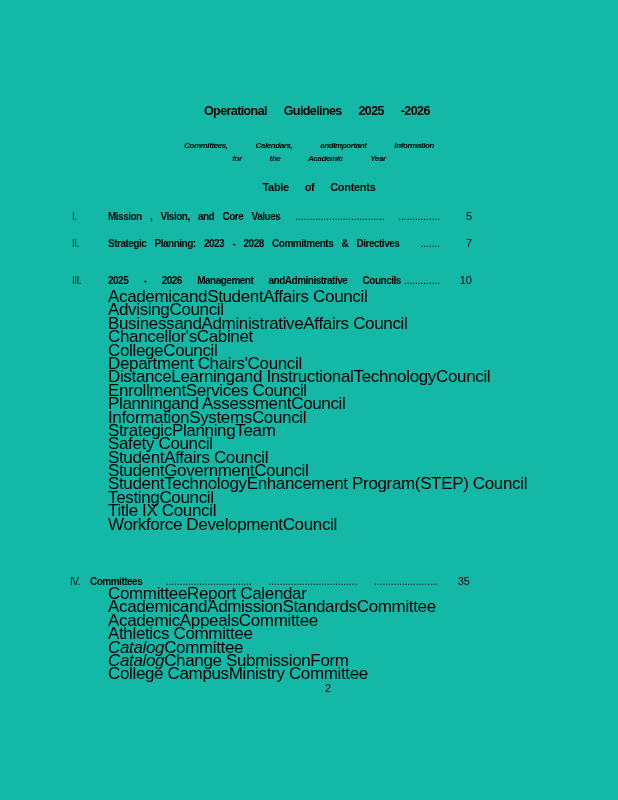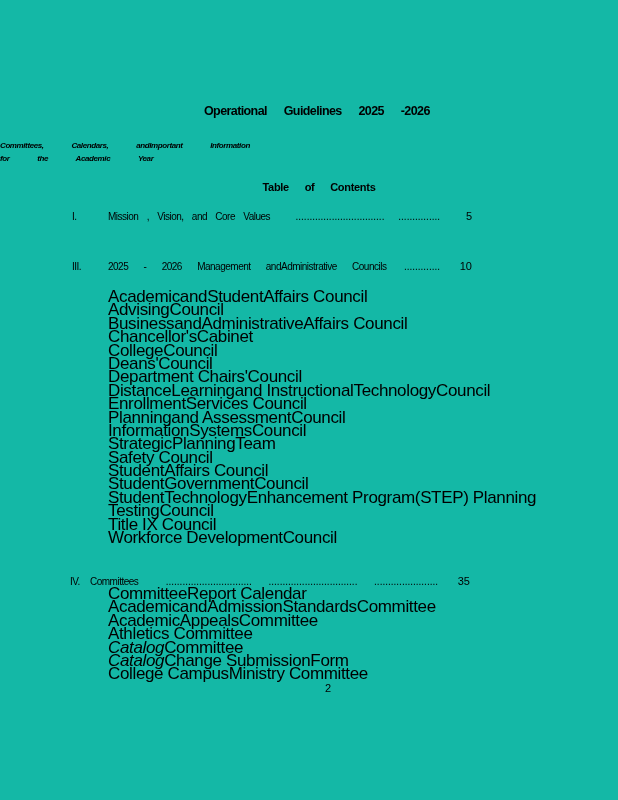--- a/index.html
+++ b/index.html
@@ -8,41 +8,41 @@
     color:#000;font-family:"Liberation Sans",sans-serif;overflow:hidden;
   }
   .abs{position:absolute;}
   
   .title{
     left:204px;top:104px;font-size:12.5px;font-weight:bold;
     letter-spacing:-0.6px;word-spacing:14px;white-space:nowrap;
   }
   
   .subtitle{
-    left:0;top:139px;width:618px;
+    left:0;top:139px;width:618px;text-align:center;
     font-size:8px;font-weight:bold;font-style:italic;
     letter-spacing:-0.4px;word-spacing:26px;line-height:13px;white-space:nowrap;
   }
   
   .toc-heading{
     left:10px;top:181px;width:618px;text-align:center;
     font-size:11px;font-weight:bold;letter-spacing:-0.3px;word-spacing:13px;
   }
   
   .toc-row{
     position:absolute;left:72px;width:400px;display:flex;align-items:baseline;
     font-size:10px;letter-spacing:-0.5px;white-space:nowrap;
   }
   .row-0{top:210px}
   .row-1{top:237px}
-  .row-2{top:260px}
+  .row-2{top:274px}
   .row-3{top:575px;left:70px}
   .toc-row .num{flex:none;width:36px;}
   .row-3 .num{width:20px;}
-  .toc-row .ttext{flex:none;}
+  .toc-row .ttext{flex:none;font-weight:bold;}
   .t0,.t1{word-spacing:6px;}
   .t2{word-spacing:13px;}
   .toc-row .sp{flex:1;}
   .toc-row .leader{flex:none;white-space:pre;letter-spacing:0;word-spacing:0;}
   .toc-row .pn{
     flex:none;width:20px;margin-left:12px;text-align:right;
     font-size:11px;letter-spacing:0;
   }
   
   .list{
@@ -71,20 +71,27 @@
   <div class="toc-heading abs">Table of Contents</div>
 
   <div class="toc-row row-0">
     <span class="num">I.</span>
     <span class="ttext t0">Mission , Vision, and Core Values</span>
     <span class="sp"></span>
     <span class="leader">................................     ...............</span>
     <span class="pn">5</span>
   </div>
 
+  <div class="toc-row row-1">
+    <span class="num">II.</span>
+    <span class="ttext t1">Strategic Planning: 2023 - 2028 Commitments &amp; Directives</span>
+    <span class="sp"></span>
+    <span class="leader">.......</span>
+    <span class="pn">7</span>
+  </div>
 
   <div class="toc-row row-2">
     <span class="num">III.</span>
     <span class="ttext t2">2025 - 2026 Management andAdministrative Councils</span>
     <span class="sp"></span>
     <span class="leader">.............</span>
     <span class="pn">10</span>
   </div>
 
   <div class="toc-row row-3">
@@ -94,31 +101,30 @@
     <span class="leader">...............................      ................................      .......................</span>
     <span class="pn">35</span>
   </div>
 
   <div class="list councils abs">
       <div class="li">AcademicandStudentAffairs Council</div>
       <div class="li">AdvisingCouncil</div>
       <div class="li">BusinessandAdministrativeAffairs Council</div>
       <div class="li">Chancellor'sCabinet</div>
       <div class="li">CollegeCouncil</div>
-      <div class="li">Deans'Council</div>
       <div class="li">Department Chairs'Council</div>
       <div class="li">DistanceLearningand InstructionalTechnologyCouncil</div>
       <div class="li">EnrollmentServices Council</div>
       <div class="li">Planningand AssessmentCouncil</div>
       <div class="li">InformationSystemsCouncil</div>
       <div class="li">StrategicPlanningTeam</div>
       <div class="li">Safety Council</div>
       <div class="li">StudentAffairs Council</div>
       <div class="li">StudentGovernmentCouncil</div>
-      <div class="li">StudentTechnologyEnhancement Program(STEP) Planning</div>
+      <div class="li">StudentTechnologyEnhancement Program(STEP) Council</div>
       <div class="li">TestingCouncil</div>
       <div class="li">Title IX Council</div>
       <div class="li">Workforce DevelopmentCouncil</div>
     </div>
 
   <div class="list committees abs">
       <div class="li"><i></i><span>CommitteeReport Calendar</span></div>
       <div class="li"><i></i><span>AcademicandAdmissionStandardsCommittee</span></div>
       <div class="li"><i></i><span>AcademicAppealsCommittee</span></div>
       <div class="li"><i></i><span>Athletics Committee</span></div>

